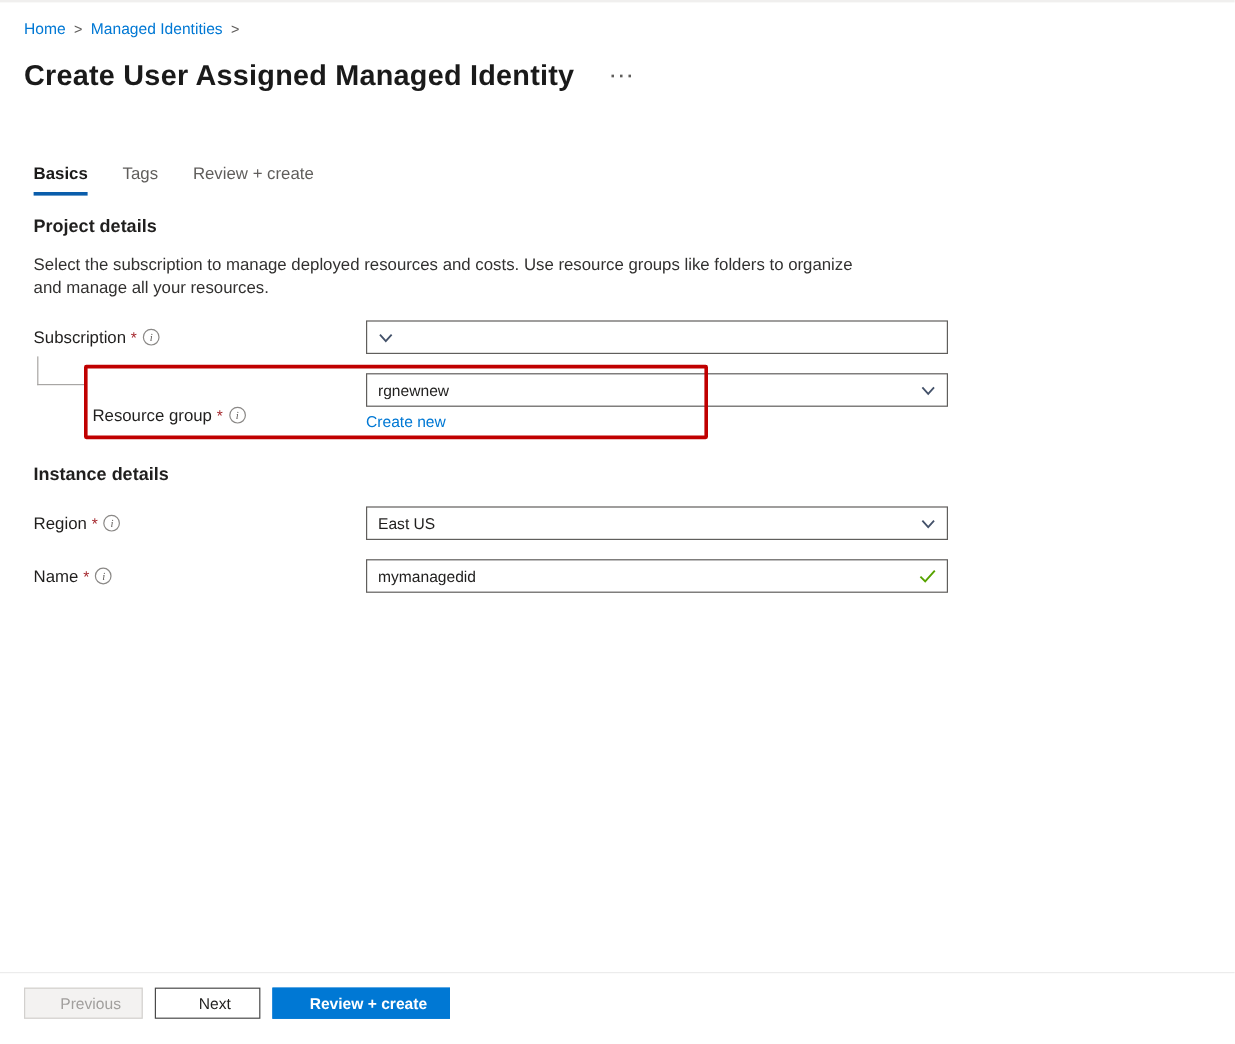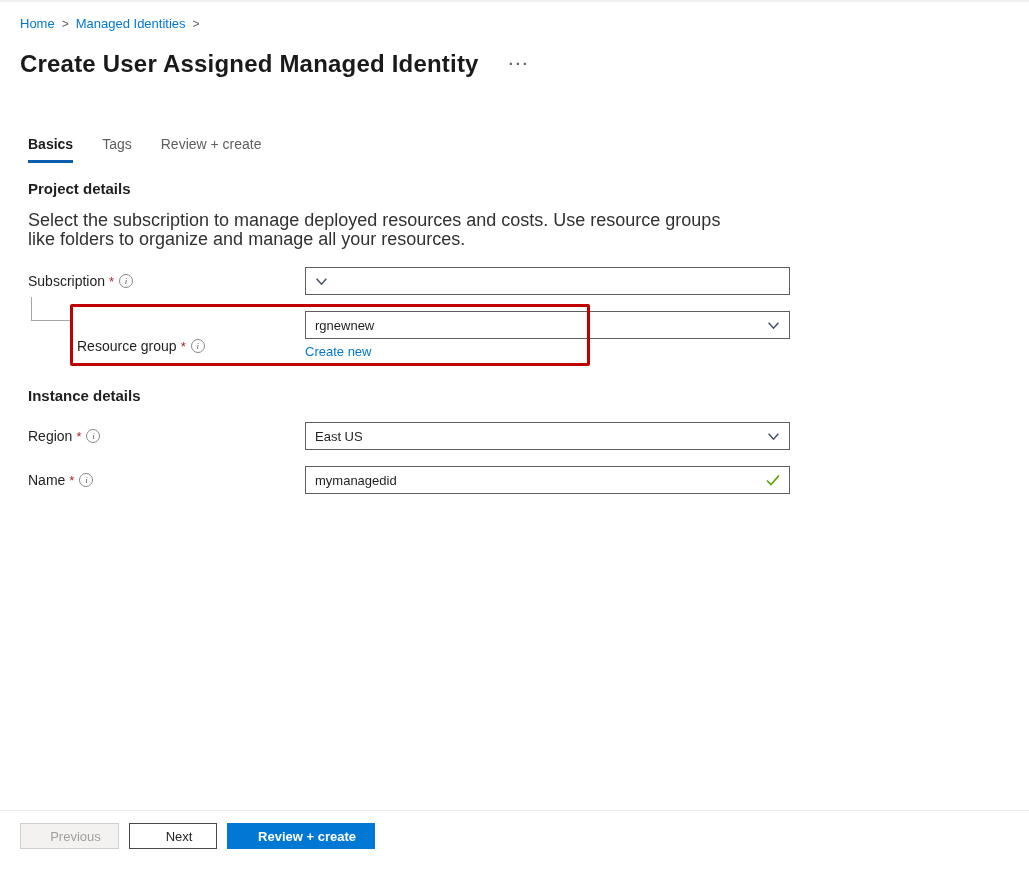--- a/index.html
+++ b/index.html
@@ -24,21 +24,21 @@
   .more { margin-left:30px; color:#5f5e5c; font-size:15px; font-weight:700; letter-spacing:2px; cursor:pointer; line-height:10px; }
 
   
   .tabs { display:flex; margin:54px 0 0 28px; }
   .tab { font-size:14px; line-height:20px; color:#605e5c; margin-right:29px; padding-bottom:6px; border-bottom:3px solid transparent; cursor:pointer; }
   .tab.active { color:#1b1a19; font-weight:700; border-bottom-color:#0a5dab; }
 
   
   .section-heading { margin:16px 0 0 28px; font-size:15px; font-weight:700; color:#201f1e; line-height:20px; }
   .section-heading.instance { margin-top:26px; }
-  .description { margin:12px 0 0 28px; font-size:18px; line-height:19px; color:#323130; max-width:700px; }
+  .description { margin:12px 0 0 28px; font-size:14px; line-height:19px; color:#323130; max-width:700px; }
 
   
   .form-area { position:relative; }
   .form-row { display:flex; align-items:flex-end; margin:16px 0 0 28px; }
   .form-row.first { margin-top:18px; }
   .form-row.region { }
   .field-label { width:277px; height:28px; display:flex; align-items:center; font-size:14px; color:#201f1e; }
   .field-label .req { color:#a4262c; margin:0 3px 0 4px; font-size:13px; }
   .field-label.indent { padding-left:49px; }
   .info-icon {

